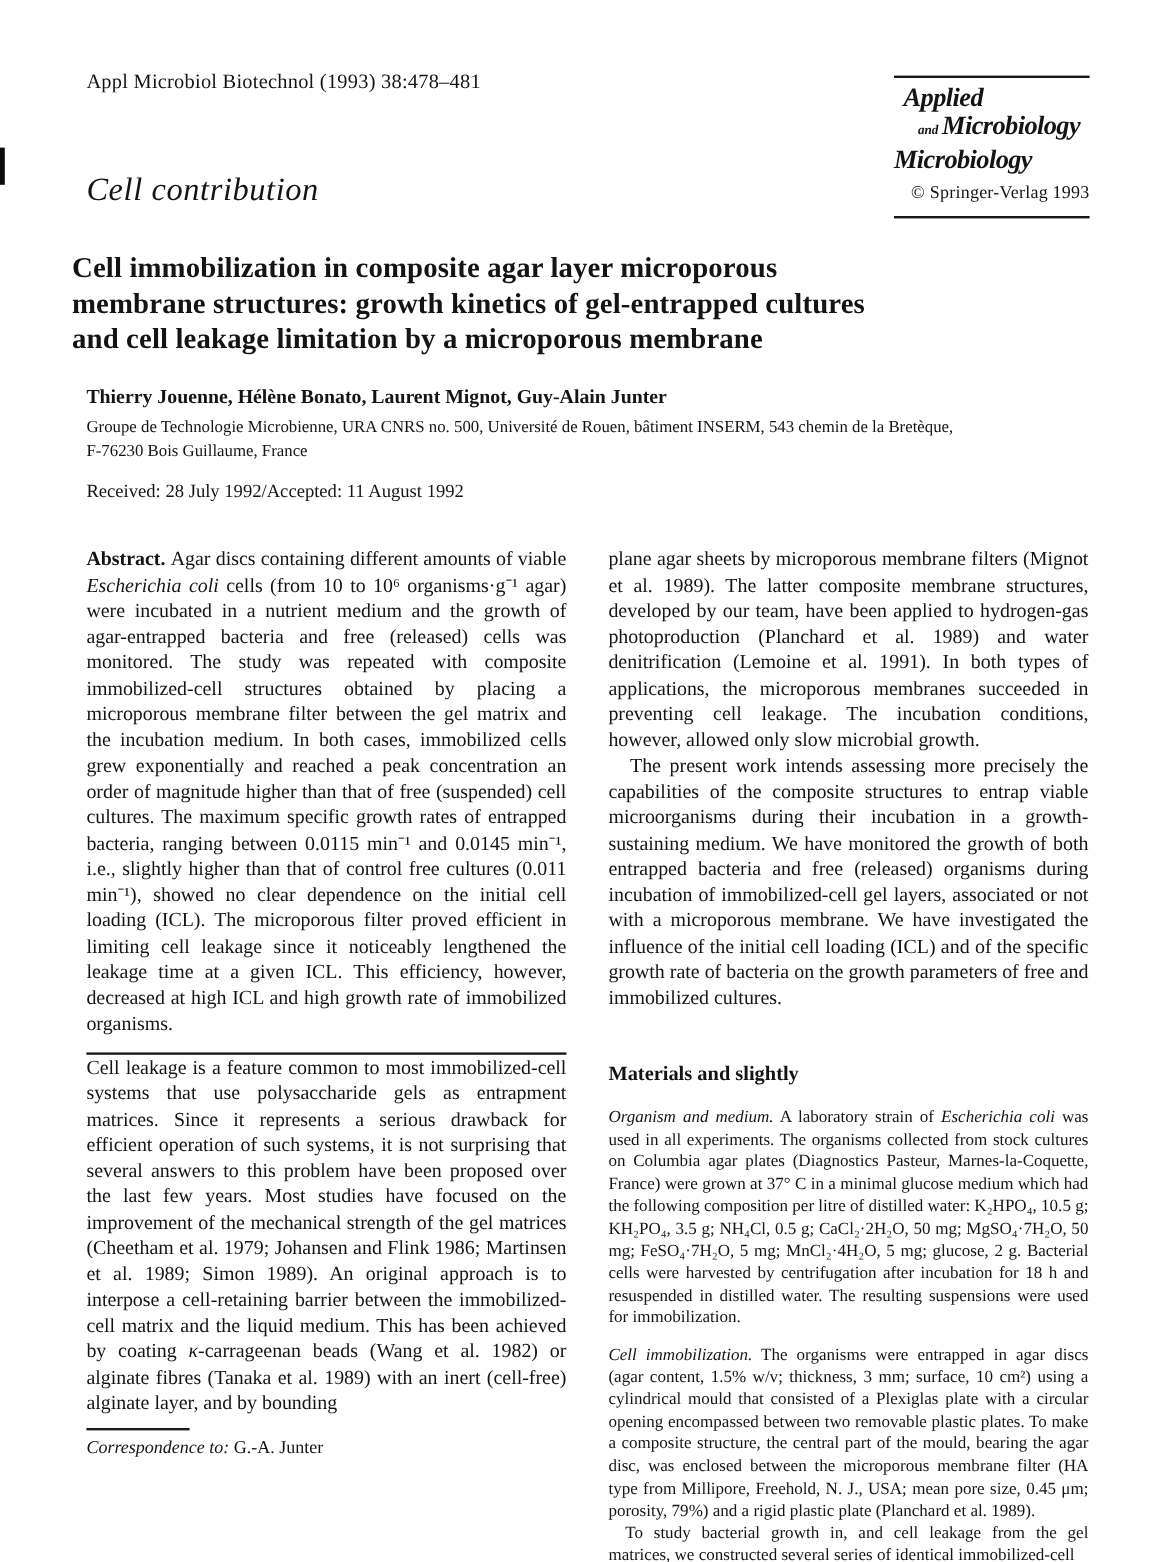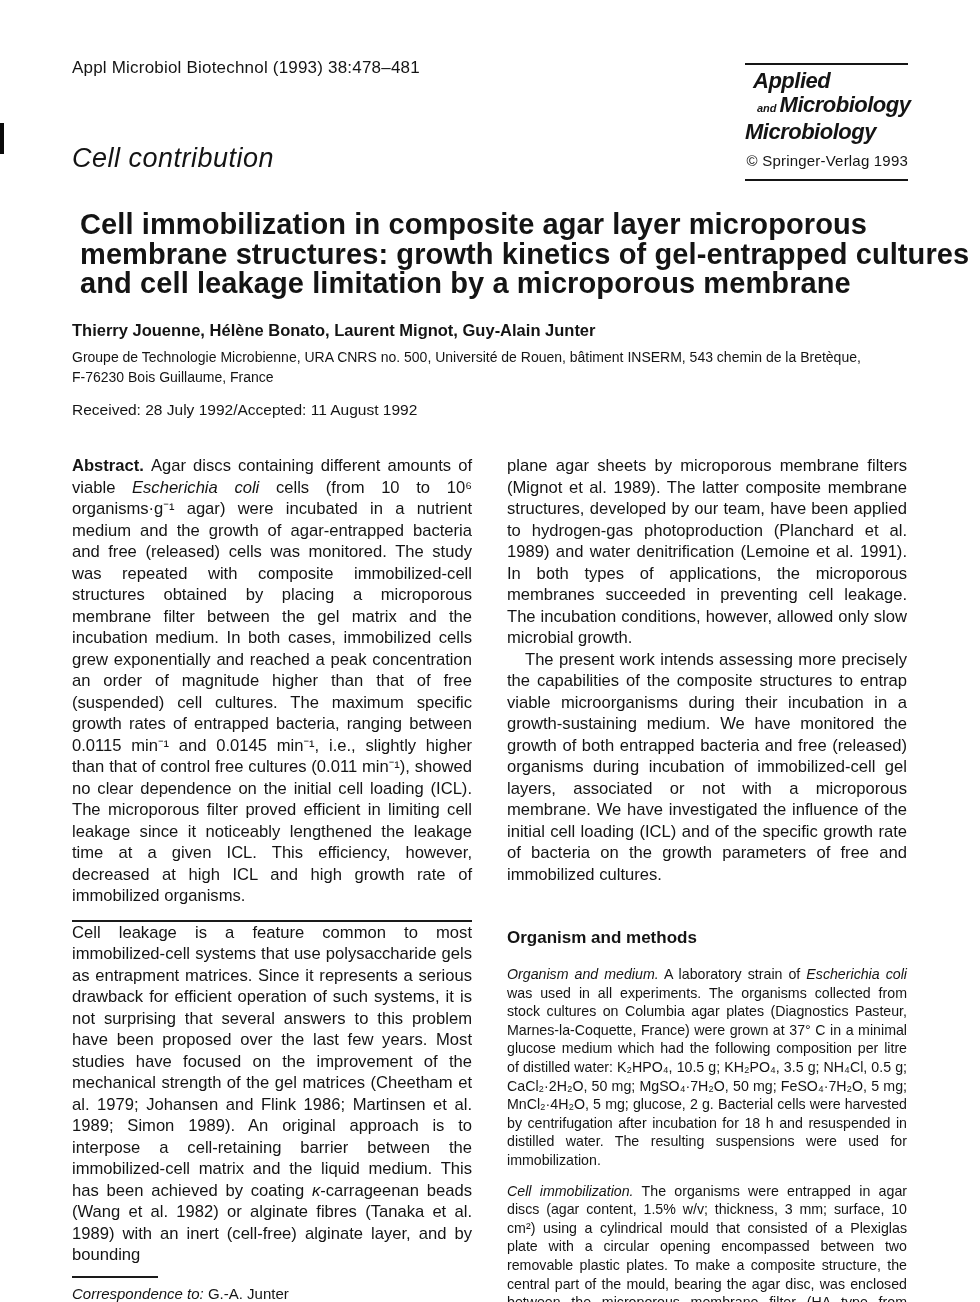--- a/index.html
+++ b/index.html
@@ -1,42 +1,42 @@
 <!DOCTYPE html>
 <html><head>
 <meta charset="utf-8">
 <style>
   html,body { margin:0; padding:0; background:#ffffff; }
   .page {
     position:relative;
     width:980px; height:1302px;
     background:#ffffff;
     color:#141414;
-    font-family:Liberation Sans, sans-serif;
+    font-family:Liberation Serif, serif;
     overflow:hidden;
   }
   .it { font-style:italic; }
   .bd { font-weight:bold; }
 
   .scan-artifact { position:absolute; left:0; top:123px; width:4px; height:31px; background:#0a0a0a; }
 
   .journal-ref { position:absolute; left:72px; top:58px; font-size:17px; letter-spacing:0.2px; }
 
   .logo-box { position:absolute; left:745px; top:63px; width:163px; }
   .logo-rule { border:none; border-top:2px solid #151515; margin:0; }
   .logo-l1 { padding-left:8px; font-weight:bold; font-style:italic; font-size:22px; line-height:24px; margin-top:4px; letter-spacing:-0.5px; }
   .logo-l2 { padding-left:12px; font-weight:bold; font-style:italic; font-size:22px; line-height:23px; letter-spacing:-0.5px; white-space:nowrap;text-align:center; }
   .logo-and { font-size:11px; letter-spacing:0; margin-right:3px; }
   .logo-l3 { padding-left:0; font-weight:bold; font-style:italic; font-size:22px; line-height:23px; letter-spacing:-0.5px; }
   .copyright { font-size:15px; margin-top:9px; font-style:normal; letter-spacing:0.2px;text-align:right; }
   .logo-rule-bottom { border:none; border-top:2px solid #151515; margin:10px 0 0 0; }
 
   .section-type { position:absolute; left:72px; top:143px; font-style:italic; font-size:27px; letter-spacing:0.5px; }
 
-  .title { position:absolute; left:80px; top:210px; font-weight:bold; font-size:29px; line-height:29.5px; letter-spacing:0.1px; }
+  .title { position:absolute; left:60px; top:210px; font-weight:bold; font-size:24px; line-height:29.5px; letter-spacing:0.1px; }
 
   .authors { position:absolute; left:72px; top:321px; font-weight:bold; font-size:16.5px; }
 
   .affiliation { position:absolute; left:72px; top:347px; font-size:14px; line-height:20px; width:860px; }
 
   .received { position:absolute; left:72px; top:401px; font-size:15.5px; }
 
   .columns { position:absolute; left:72px; top:455px; width:836px; display:flex; gap:35px; }
   .col { flex:0 0 400px; width:400px; }
 
@@ -101,21 +101,21 @@
       <p class="par"><span>Cell leakage is a feature common to most immobilized-cell systems that use polysaccharide gels as entrapment matrices. Since it represents a serious drawback for efficient operation of such systems, it is not surprising that several answers to this problem have been proposed over the last few years. Most studies have focused on the improvement of the mechanical strength of the gel matrices (Cheetham et al. 1979; Johansen and Flink 1986; Martinsen et al. 1989; Simon 1989). An original approach is to interpose a cell-retaining barrier between the immobilized-cell matrix and the liquid medium. This has been achieved by coating </span><span class="it">κ</span><span>-carrageenan beads (Wang et al. 1982) or alginate fibres (Tanaka et al. 1989) with an inert (cell-free) alginate layer, and by bounding</span></p>
       <div class="footnote">
         <hr class="footnote-rule">
         <p class="footnote-text"><span class="it">Correspondence to: </span><span>G.-A. Junter</span></p>
       </div>
     </div>
 
     <div class="col">
       <p class="par"><span>plane agar sheets by microporous membrane filters (Mignot et al. 1989). The latter composite membrane structures, developed by our team, have been applied to hydrogen-gas photoproduction (Planchard et al. 1989) and water denitrification (Lemoine et al. 1991). In both types of applications, the microporous membranes succeeded in preventing cell leakage. The incubation conditions, however, allowed only slow microbial growth.</span></p>
       <p class="par indent p2-spacer"><span>The present work intends assessing more precisely the capabilities of the composite structures to entrap viable microorganisms during their incubation in a growth-sustaining medium. We have monitored the growth of both entrapped bacteria and free (released) organisms during incubation of immobilized-cell gel layers, associated or not with a microporous membrane. We have investigated the influence of the initial cell loading (ICL) and of the specific growth rate of bacteria on the growth parameters of free and immobilized cultures.</span></p>
-      <h2 class="sec-heading methods">Organism and methods</h2>
+      <h2 class="sec-heading methods">Materials and slightly</h2>
       <p class="small-par"><span class="it">Organism and medium.</span><span> A laboratory strain of </span><span class="it">Escherichia coli</span><span> was used in all experiments. The organisms collected from stock cultures on Columbia agar plates (Diagnostics Pasteur, Marnes-la-Coquette, France) were grown at 37° C in a minimal glucose medium which had the following composition per litre of distilled water: K₂HPO₄, 10.5 g; KH₂PO₄, 3.5 g; NH₄Cl, 0.5 g; CaCl₂·2H₂O, 50 mg; MgSO₄·7H₂O, 50 mg; FeSO₄·7H₂O, 5 mg; MnCl₂·4H₂O, 5 mg; glucose, 2 g. Bacterial cells were harvested by centrifugation after incubation for 18 h and resuspended in distilled water. The resulting suspensions were used for immobilization.</span></p>
       <p class="small-par gap"><span class="it">Cell immobilization.</span><span> The organisms were entrapped in agar discs (agar content, 1.5% w/v; thickness, 3 mm; surface, 10 cm²) using a cylindrical mould that consisted of a Plexiglas plate with a circular opening encompassed between two removable plastic plates. To make a composite structure, the central part of the mould, bearing the agar disc, was enclosed between the microporous membrane filter (HA type from Millipore, Freehold, N. J., USA; mean pore size, 0.45 μm; porosity, 79%) and a rigid plastic plate (Planchard et al. 1989).</span></p>
       <p class="small-par indent"><span>To study bacterial growth in, and cell leakage from the gel matrices, we constructed several series of identical immobilized-cell</span></p>
     </div>
 
   </div>
 
 </div>
 
 </body></html>

